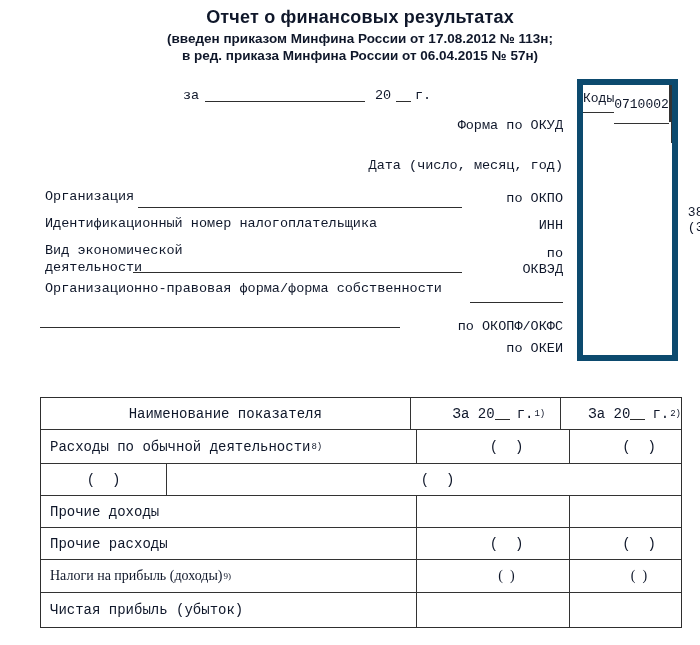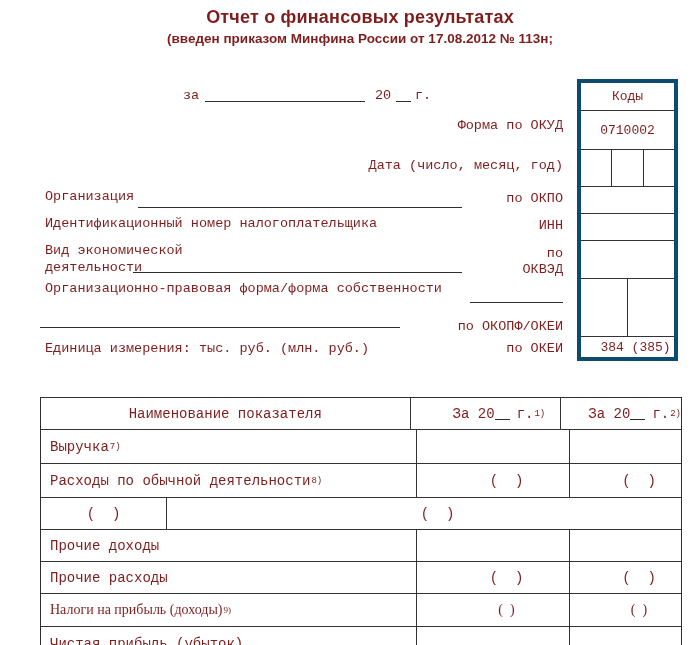--- a/index.html
+++ b/index.html
@@ -1,33 +1,33 @@
 <!DOCTYPE html>
 <html><head>
 <meta charset="utf-8">
 <style>
   html,body{margin:0;padding:0;background:#fff;}
   .page{
     position:relative;width:700px;height:645px;background:#fff;overflow:hidden;
     font-family:"Liberation Mono","DejaVu Sans Mono",monospace;
-    color:#7f1d1d;font-size:13.5px;
+    color:#0f172a;font-size:13.5px;
   }
   .abs{position:absolute;white-space:nowrap;}
   .sans{font-family:"Liberation Sans","DejaVu Sans",sans-serif;}
   .hdr{left:20px;right:0;text-align:center;}
   .title{top:7px;font-size:18px;font-weight:bold;letter-spacing:.2px;}
   .subtitle{font-size:13.5px;font-weight:bold;}
   .rlabel{right:137px;text-align:right;}
   .blank{position:absolute;border-bottom:1.5px solid #2e2e2e;height:14px;}
   .blank-inline{display:inline-block;width:15px;height:11px;border-bottom:1.5px solid #2e2e2e;}
   .gap{margin-left:7px;}
   .sup{font-size:9px;vertical-align:super;margin-left:1px;}
   
   .codes{position:absolute;left:577px;top:79px;width:101px;height:282px;
-    border:4px solid #0c4a6e;box-sizing:border-box;display:flex;flex-direction:column;}
+    border:6px solid #0c4a6e;box-sizing:border-box;display:flex;flex-direction:row;}
   .crow{border-bottom:1px solid #333;box-sizing:border-box;display:flex;
     align-items:center;justify-content:center;font-size:13px;}
   .crow:last-child{border-bottom:none;flex:1;margin-left:16px;}
   .ccell{flex:1;height:100%;border-right:1px solid #333;box-sizing:border-box;}
   .ccell:last-child{border-right:none;}
   
   .table{position:absolute;left:40px;top:397px;width:642px;
     border:1.5px solid #2e2e2e;box-sizing:border-box;font-size:14px;}
   .trow{display:flex;border-bottom:1px solid #333;box-sizing:border-box;gap:27px;}
   .trow:last-child{border-bottom:none;}
@@ -37,20 +37,21 @@
   .tval-last{flex:1;border-right:none;}
   .thead .tname{justify-content:center;padding-left:0;}
 </style>
 </head>
 <body>
 
 <div class="page">
 
   <div class="abs hdr title sans">Отчет о финансовых результатах</div>
   <div class="abs hdr subtitle sans" style="top:31px;">(введен приказом Минфина России от 17.08.2012 № 113н;</div>
+  <div class="abs hdr subtitle sans" style="top:48px;">в ред. приказа Минфина России от 06.04.2015 № 57н)</div>
 
   <span class="abs" style="left:183px;top:88px;">за</span>
   <span class="blank" style="left:205px;top:87px;width:160px;"></span>
   <span class="abs" style="left:375px;top:88px;">20</span>
   <span class="blank" style="left:396px;top:87px;width:15px;"></span>
   <span class="abs" style="left:415px;top:88px;">г.</span>
 
   <div class="codes">
     <div class="crow" style="height:28px;">
       <span>Коды</span>
@@ -74,55 +75,46 @@
       <span>384 (385)</span>
     </div>
   </div>
 
   <span class="abs rlabel" style="top:118px;">Форма по ОКУД</span>
   <span class="abs rlabel" style="top:158px;">Дата (число, месяц, год)</span>
   <span class="abs rlabel" style="top:191px;">по ОКПО</span>
   <span class="abs rlabel" style="top:218px;">ИНН</span>
   <span class="abs rlabel" style="top:246px;">по</span>
   <span class="abs rlabel" style="top:262px;">ОКВЭД</span>
-  <span class="abs rlabel" style="top:319px;">по ОКОПФ/ОКЕИ</span>
+  <span class="abs rlabel" style="top:319px;">по ОКОПФ/ОКФС</span>
   <span class="abs rlabel" style="top:341px;">по ОКЕИ</span>
 
   <span class="abs" style="left:45px;top:189px;">Организация</span>
   <span class="blank" style="left:138px;top:193px;width:324px;"></span>
 
   <span class="abs" style="left:45px;top:216px;">Идентификационный номер налогоплательщика</span>
 
   <span class="abs" style="left:45px;top:243px;">Вид экономической</span>
   <span class="abs" style="left:45px;top:260px;">деятельности</span>
   <span class="blank" style="left:133px;top:258px;width:329px;"></span>
 
   <span class="abs" style="left:45px;top:281px;">Организационно-правовая форма/форма собственности</span>
   <span class="blank" style="left:470px;top:288px;width:93px;"></span>
   <span class="blank" style="left:40px;top:313px;width:360px;"></span>
 
-  <span class="abs" style="left:45px;top:341px;">Единица измерения: тыс. руб. (млн. руб.)</span>
 
   <div class="table">
     <div class="trow thead" style="height:32px;">
       <div class="tcell tname">
         <span>Наименование показателя</span>
       </div>
       <div class="tcell tval"><span>За 20</span><span class="blank-inline"></span><span class="gap">г.</span><sup class="sup">1)</sup></div>
       <div class="tcell tval tval-last"><span>За 20</span><span class="blank-inline"></span><span class="gap">г.</span><sup class="sup">2)</sup></div>
     </div>
     <div id="table-body-anchor">
-        <div class="trow" style="height: 34px;">
-          <div class="tcell tname">
-            <span>Выручка</span>
-            <sup class="sup">7)</sup>
-          </div>
-          <div class="tcell tval"><span></span></div>
-          <div class="tcell tval tval-last"><span></span></div>
-        </div>
         <div class="trow" style="height: 34px;">
           <div class="tcell tname">
             <span>Расходы по обычной деятельности</span>
             <sup class="sup">8)</sup>
           </div>
           <div class="tcell tval"><span>(  )</span></div>
           <div class="tcell tval tval-last"><span>(  )</span></div>
         </div>
         <div class="trow" style="height: 32px;">
           <div class="tcell tval"><span>(  )</span></div>

